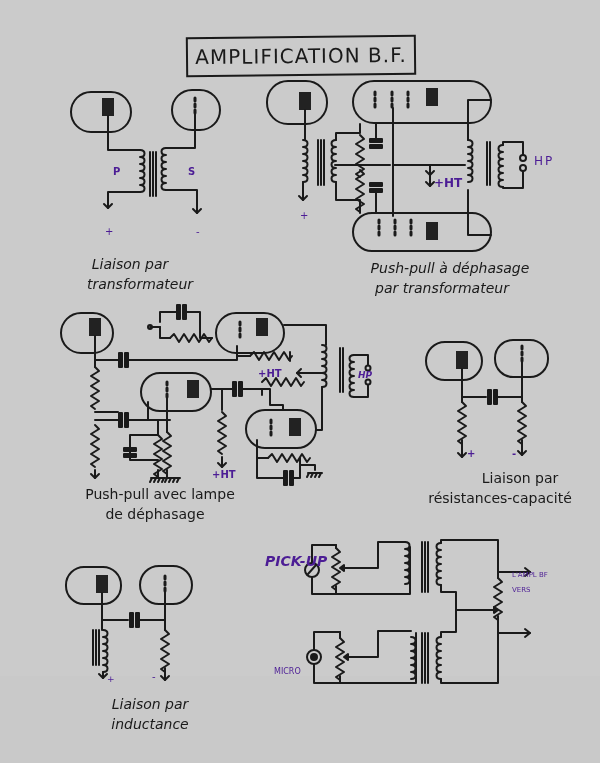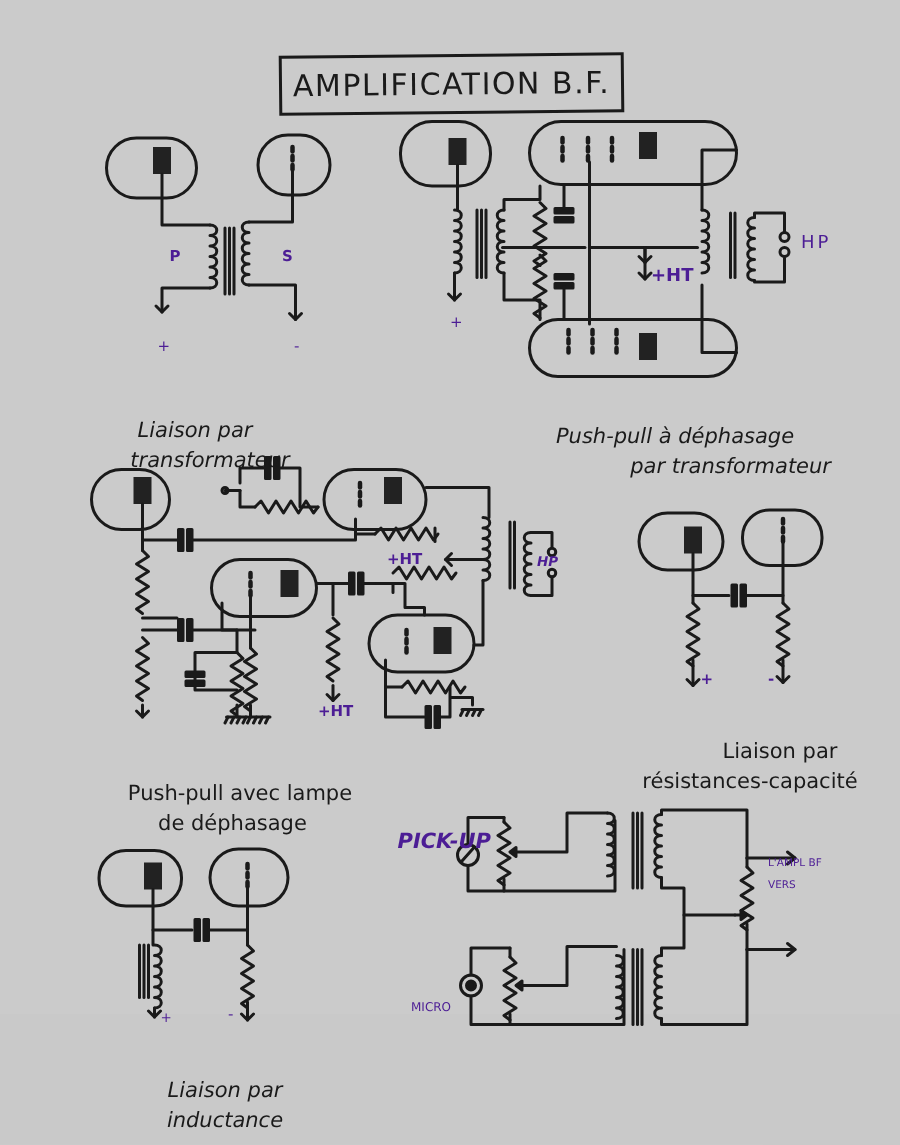--- a/index.html
+++ b/index.html
@@ -1,20 +1,20 @@
 <!DOCTYPE html>
 <html><head>
 <meta charset="utf-8">
 <style>
   html, body { margin:0; padding:0; }
   body { width:600px; height:763px; background:#c9c9c9; position:relative; overflow:hidden; font-family:"DejaVu Sans", sans-serif; }
   .page { position:absolute; left:0; top:0; width:600px; height:676px; background:#cbcbcb; }
   .title-box { position:absolute; left:186px; top:36px; width:226px; height:36px; border:2.5px solid #1a1a1a; transform:rotate(-0.6deg); display:flex; align-items:center; justify-content:center; }
   .title-text { font-family:"DejaVu Sans", sans-serif; font-size:20px; letter-spacing:1px; color:#1a1a1a; }
-  .caption { position:absolute; font-family:"DejaVu Sans", sans-serif; font-style:italic; color:#1a1a1a; font-size:14px; text-align:center; line-height:20px;margin-top:23px; }
+  .caption { position:absolute; font-family:"DejaVu Sans", sans-serif; font-style:italic; color:#1a1a1a; font-size:14px; text-align:center; line-height:20px; }
   .lbl { position:absolute; font-family:"DejaVu Sans", sans-serif; color:#4c1d95; }
   svg { position:absolute; left:0; top:0; }
   svg * { vector-effect:non-scaling-stroke; }
 </style>
 </head>
 <body>
 
 <div class="page">
 
   <div class="title-box">
@@ -296,23 +296,23 @@
   <span class="lbl" style="left:274px;top:667px;font-size:8px;font-weight:normal;">MICRO</span>
   <span class="lbl" style="left:512px;top:586px;font-size:7px;">VERS</span>
   <span class="lbl" style="left:512px;top:571px;font-size:7px;">L'AMPL BF</span>
 
   <div class="caption" style="left:60px;top:254px;width:160px;">
     <div style="padding-right:20px;">Liaison par</div>
     <div>transformateur</div>
   </div>
   <div class="caption" style="left:330px;top:258px;width:240px;">
     <div>Push-pull à déphasage</div>
-    <div style="padding-right:16px;text-align:right;">par transformateur</div>
-  </div>
-  <div class="caption" style="left:60px;top:496px;width:200px;font-style:normal;">
+    <div style="padding-right:16px;">par transformateur</div>
+  </div>
+  <div class="caption" style="left:60px;top:484px;width:200px;font-style:normal;">
     <div>Push-pull avec lampe</div>
     <div style="padding-right:10px;">de déphasage</div>
   </div>
   <div class="caption" style="left:410px;top:468px;width:180px;font-style:normal;">
     <div style="padding-left:40px;">Liaison par</div>
     <div>résistances-capacité</div>
   </div>
   <div class="caption" style="left:90px;top:694px;width:120px;">
     <div>Liaison par</div>
     <div>inductance</div>

